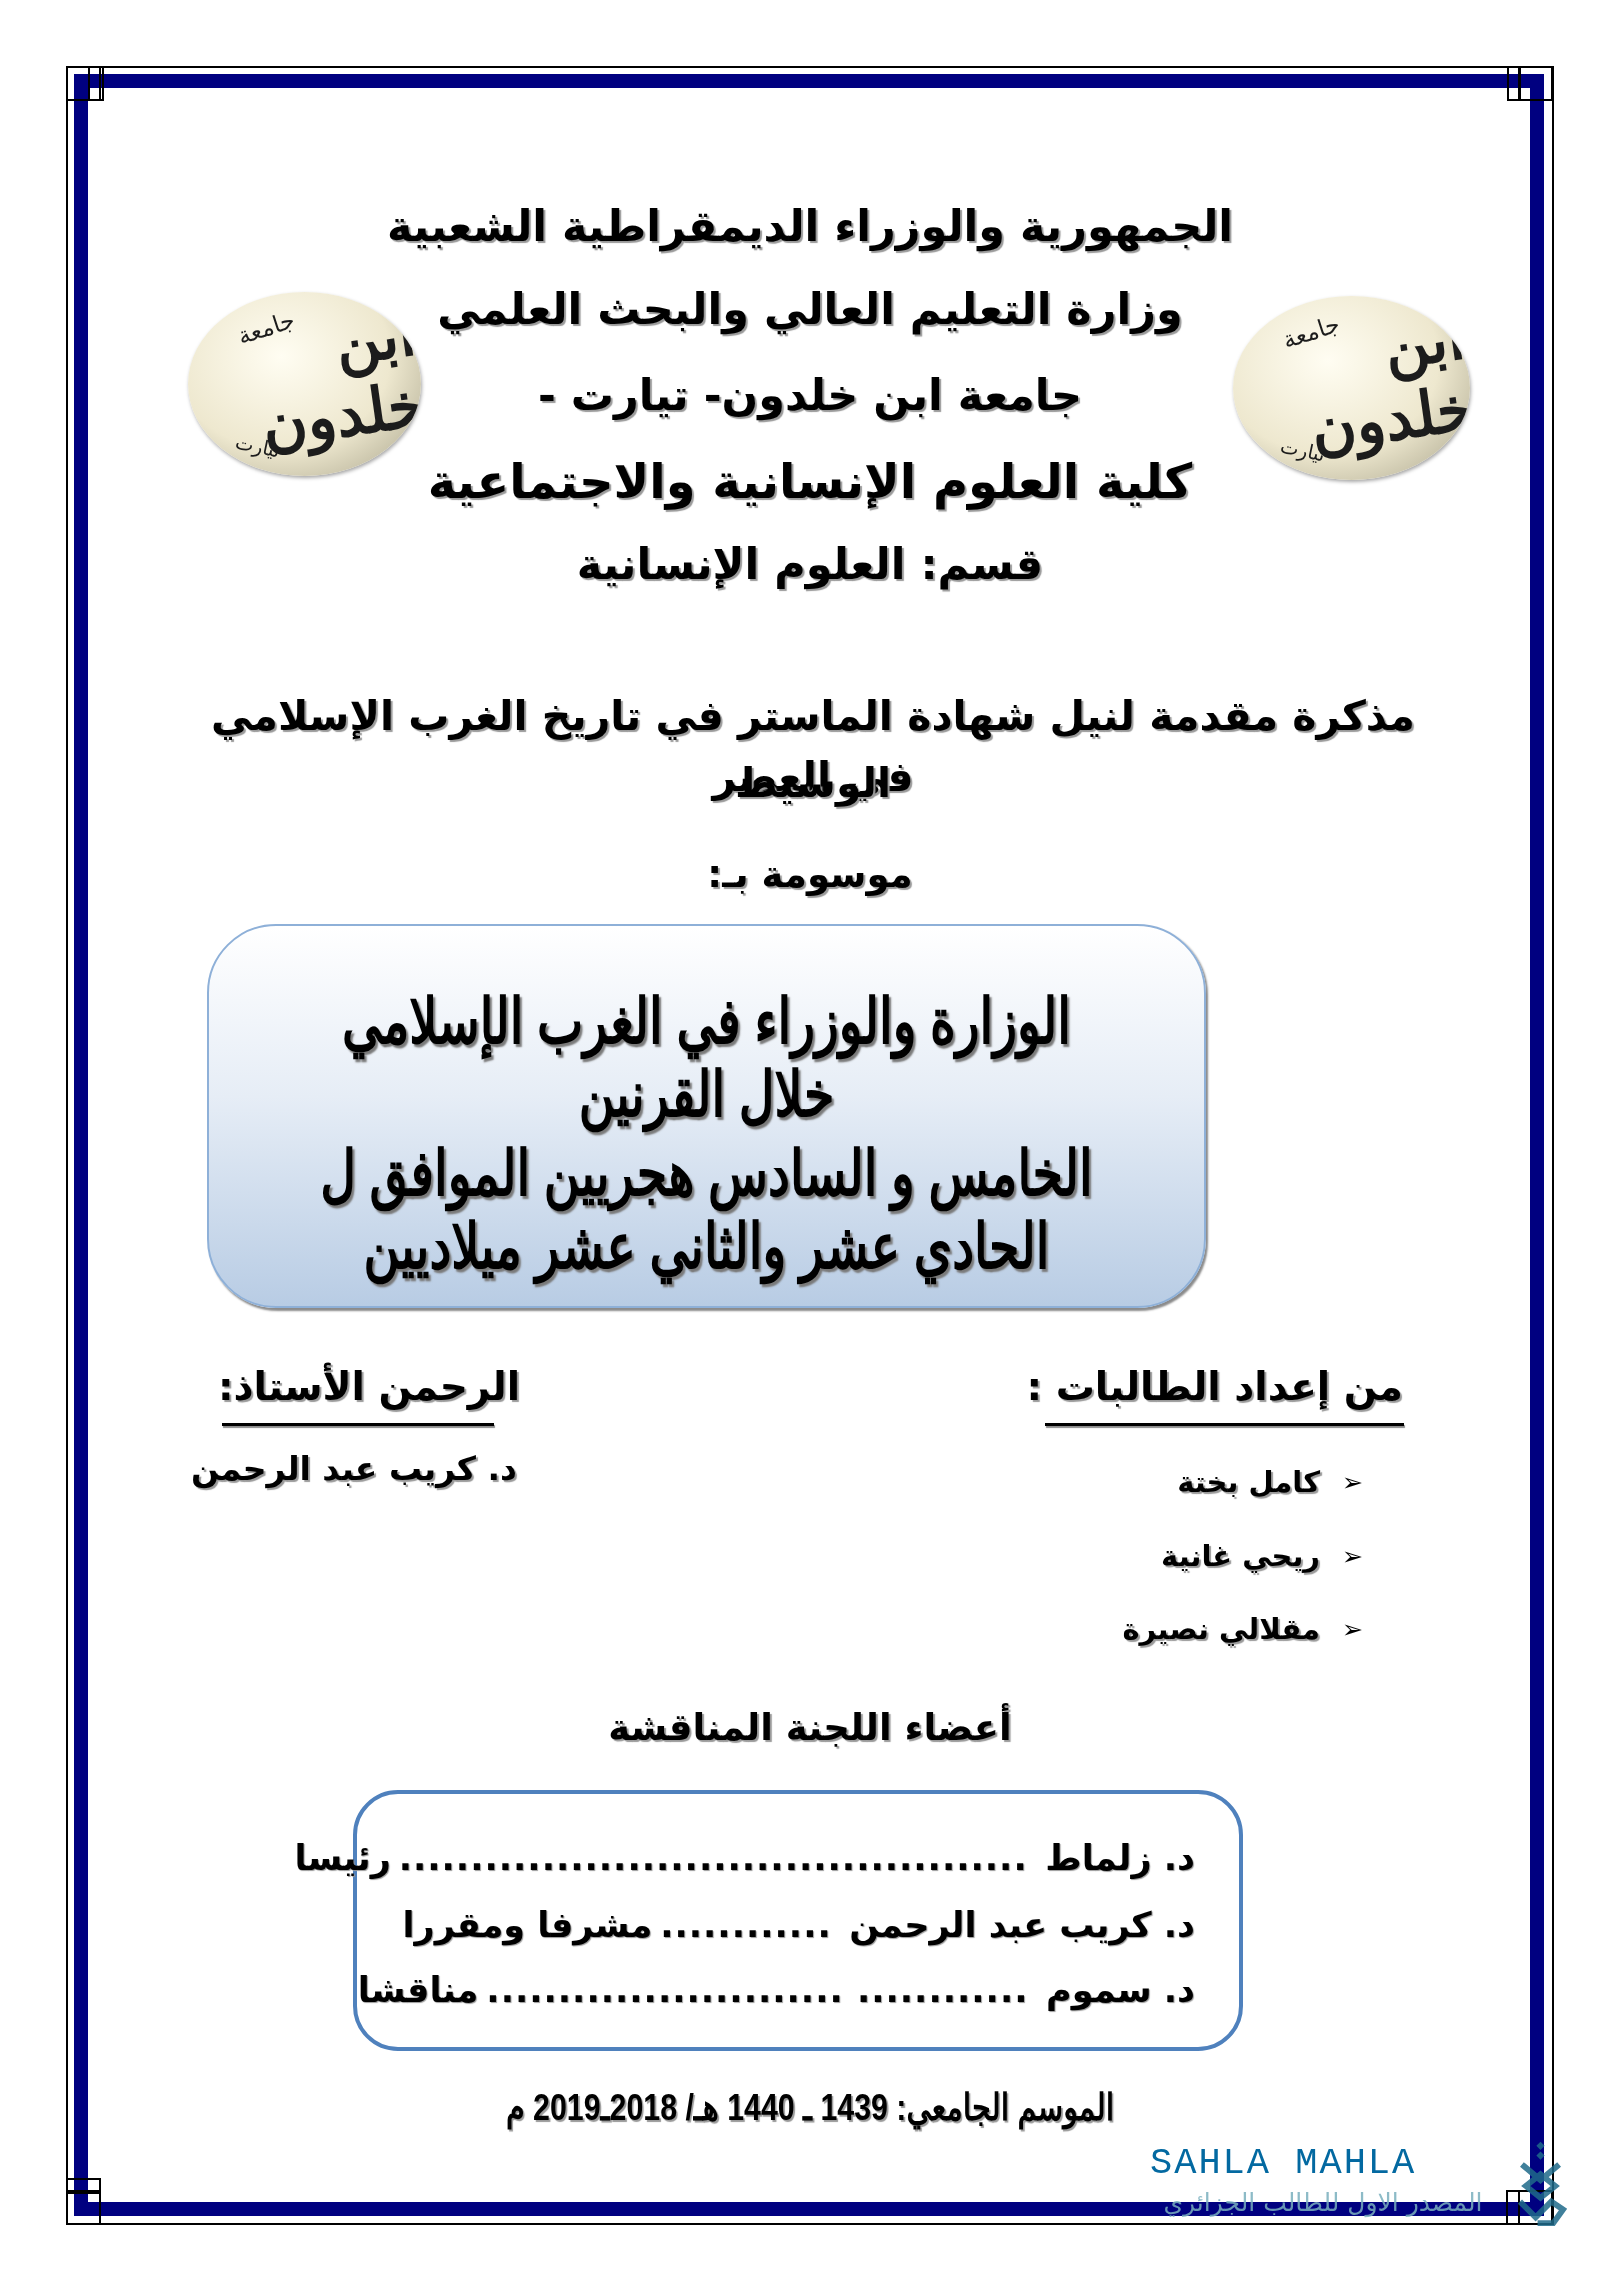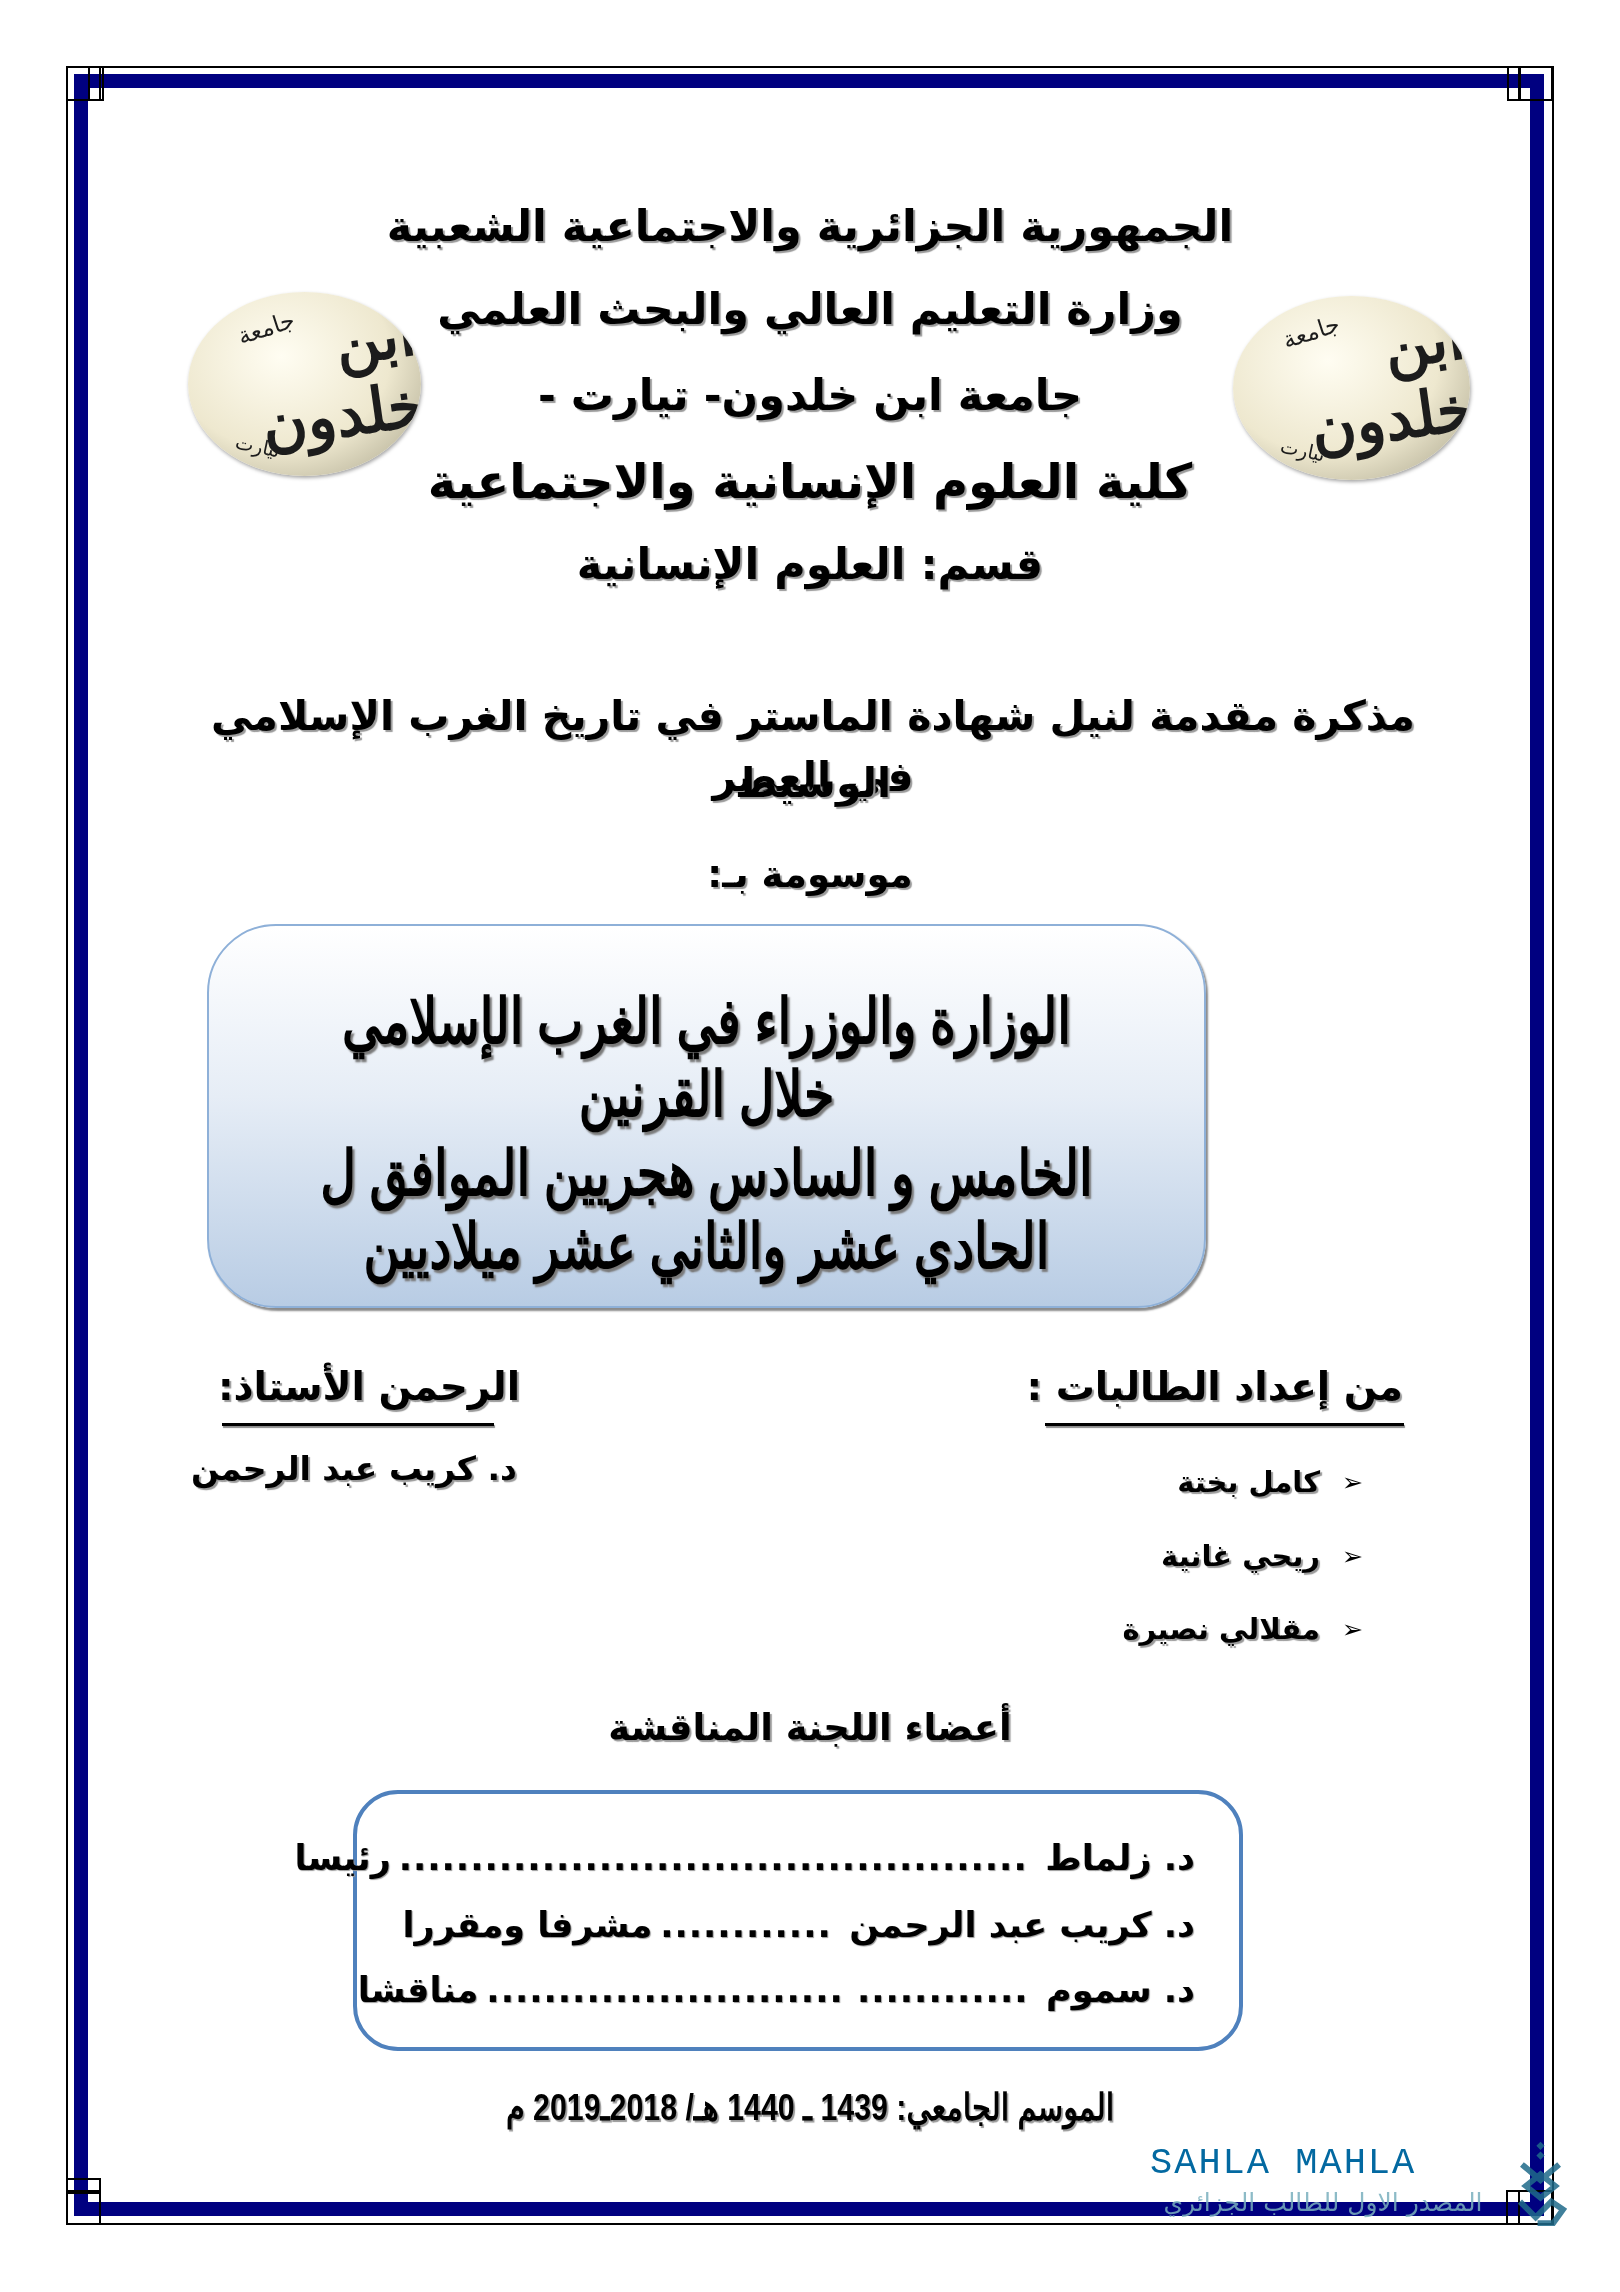--- a/index.html
+++ b/index.html
@@ -106,21 +106,21 @@
 
 <div class="corner-sq" style="left:66px;top:66px;"></div>
 <div class="corner-sq" style="left:88px;top:66px;width:15.7px;"></div>
 <div class="corner-sq" style="left:1518px;top:66px;"></div>
 <div class="corner-sq" style="left:1507px;top:66px;width:13.7px;height:35px;"></div>
 <div class="corner-sq" style="left:66px;top:2190px;"></div>
 <div class="corner-sq" style="left:66px;top:2178px;width:35px;height:15.7px;"></div>
 <div class="corner-sq" style="left:1518px;top:2190px;"></div>
 <div class="corner-sq" style="left:1506px;top:2190px;width:13.7px;"></div>
 
-<div class="hdr h1">الجمهورية الجزائرية والاجتماعية الشعبية</div>
+<div class="hdr h1">الجمهورية والوزراء الديمقراطية الشعبية</div>
 <div class="hdr h2">وزارة التعليم العالي والبحث العلمي</div>
 <div class="hdr h3">جامعة ابن خلدون- تيارت -</div>
 <div class="hdr h4">كلية العلوم الإنسانية والاجتماعية</div>
 <div class="hdr h5">قسم:   العلوم الإنسانية</div>
 
 <div class="logo logo-left">
   <div class="cal">
     <span class="small-top">جامعة</span>
     <span class="big">ابن خلدون</span>
     <span class="small-bot">تيارت</span>

